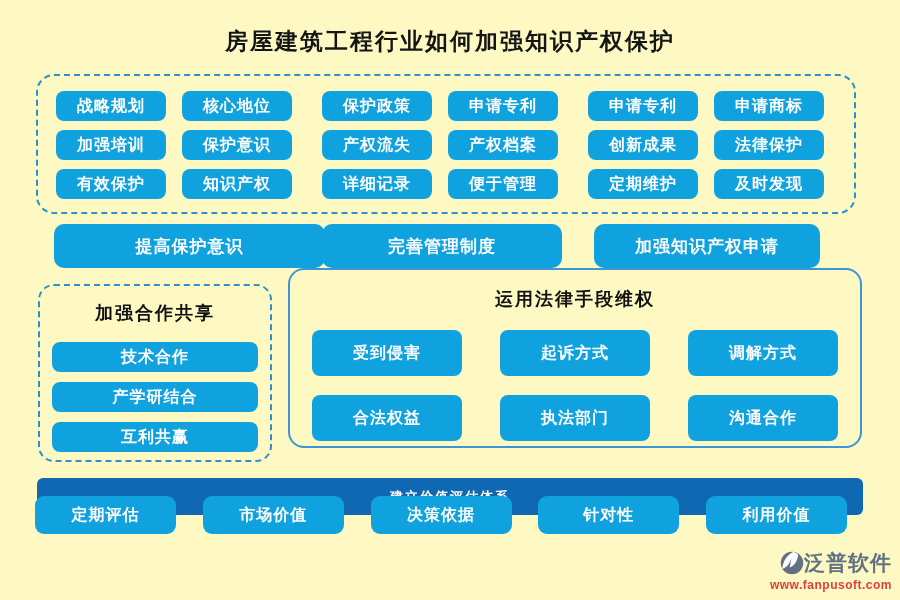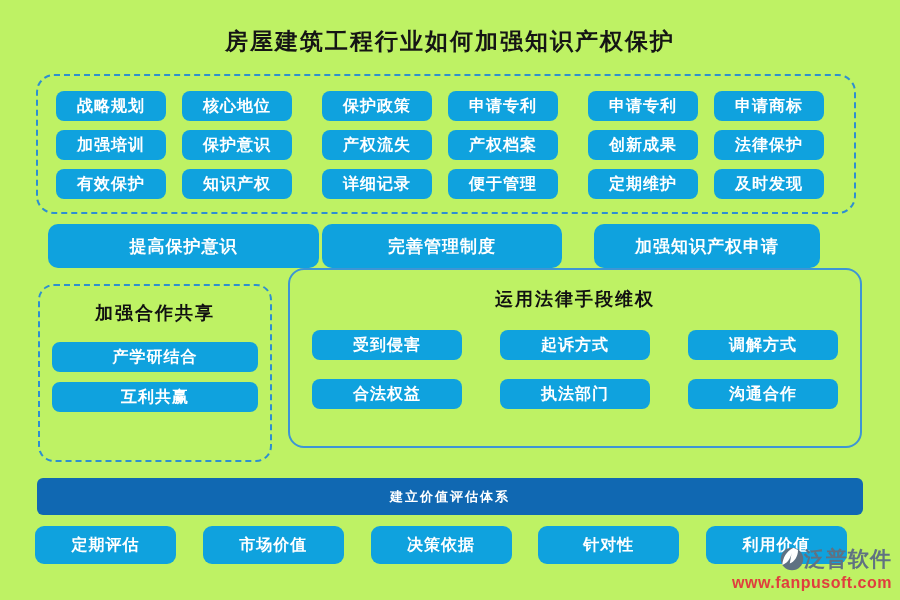--- a/index.html
+++ b/index.html
@@ -1,69 +1,69 @@
 <!DOCTYPE html>
 <html><head>
 <meta charset="utf-8">
 <style>
   * { margin:0; padding:0; box-sizing:border-box; }
   body { background:#ffffff; font-family:"Liberation Sans", sans-serif; }
-  .page { position:relative; width:900px; height:600px; background:#bef264; overflow:hidden; }
+  .page { position:relative; width:900px; height:600px; background:#fef9c3; overflow:hidden; }
 
   .title { position:absolute; top:26px; left:0; width:100%; text-align:center;
            font-size:23px; font-weight:bold; color:#151515; letter-spacing:2px; }
 
   .btn { background:#0fa2de; color:#ffffff; font-weight:bold;
          display:flex; align-items:center; justify-content:center;
          border-radius:8px; letter-spacing:1px; cursor:pointer; }
 
   
   .box-matrix { position:absolute; left:36px; top:74px; width:820px; height:140px;
                 border:2px dashed #2e8fd0; border-radius:18px; padding:15px 0 0 18px; }
   .m-row { display:flex; height:30px; margin-bottom:9px; }
   .m-row .btn { width:110px; height:30px; font-size:16px; margin-right:16px; }
   .m-row .btn:nth-child(3), .m-row .btn:nth-child(5) { margin-left:14px; }
 
   
   .strat { position:absolute; top:224px; height:44px; border-radius:10px; font-size:17px; }
-  .strat1 { left:48px;  width:271px;text-align:center; }
+  .strat1 { left:54px;  width:271px;text-align:center; }
   .strat2 { left:322px; width:240px; }
   .strat3 { left:594px; width:226px; }
 
   
   .box-coop { position:absolute; left:38px; top:284px; width:234px; height:178px;
               border:2px dashed #2e8fd0; border-radius:16px; text-align:center; }
   .coop-title { margin-top:15px; font-size:18px; font-weight:bold; color:#111; letter-spacing:2px; }
   .coop-list { margin-top:17px; display:flex; flex-direction:column; align-items:center; gap:10px; }
   .coop-list .btn { width:206px; height:30px; font-size:16px; }
 
   
   .box-legal { position:absolute; left:288px; top:268px; width:574px; height:180px;
                border:2px solid #3d95d5; border-radius:16px; }
   .legal-title { margin-top:17px; text-align:center; font-size:18px; font-weight:bold;
                  color:#111; letter-spacing:2px; }
   .legal-row { display:flex; justify-content:center; gap:38px; margin-top:19px; }
-  .legal-row .btn { width:150px; height:30px; font-size:16px; }
+  .legal-row .btn { width:150px; height:46px; font-size:16px; }
 
   
   .eval-bar { position:absolute; left:37px; top:478px; width:826px; height:37px;
               background:#1068b2; border-radius:6px; color:#fff; font-size:13px;
               font-weight:bold; display:flex; align-items:center; justify-content:center;
               letter-spacing:2px; }
 
   
-  .bottom-row { position:absolute; left:35px; top:526px; width:812px;
+  .bottom-row { position:absolute; left:35px; top:496px; width:812px;
                 display:flex; justify-content:space-between; }
   .bottom-row .btn { width:141px; height:38px; font-size:16px; border-radius:9px; }
 
   
   .watermark { position:absolute; right:8px; bottom:8px; text-align:right; }
   .wm-top { display:flex; align-items:center; justify-content:flex-end; gap:0; }
   .wm-brand { font-size:21px; font-weight:bold; color:#607282; letter-spacing:1px; }
-  .wm-url { font-size:16px; font-weight:bold; color:#e03e3e; letter-spacing:0.5px; margin-top:1px; }
+  .wm-url { font-size:12px; font-weight:bold; color:#e03e3e; letter-spacing:0.5px; margin-top:1px; }
 </style>
 </head>
 <body>
 
 <div class="page">
 
   <div class="title">房屋建筑工程行业如何加强知识产权保护</div>
 
   <div class="box-matrix">
     <div class="m-row">
@@ -92,20 +92,21 @@
     </div>
   </div>
 
   <div class="btn strat strat1">提高保护意识</div>
   <div class="btn strat strat2">完善管理制度</div>
   <div class="btn strat strat3">加强知识产权申请</div>
 
   <div class="box-coop">
     <div class="coop-title">加强合作共享</div>
     <div class="coop-list">
+      <div class="btn">技术合作</div>
       <div class="btn">产学研结合</div>
       <div class="btn">互利共赢</div>
     </div>
   </div>
 
   <div class="box-legal">
     <div class="legal-title">运用法律手段维权</div>
     <div class="legal-row">
       <div class="btn">受到侵害</div>
       <div class="btn">起诉方式</div>

